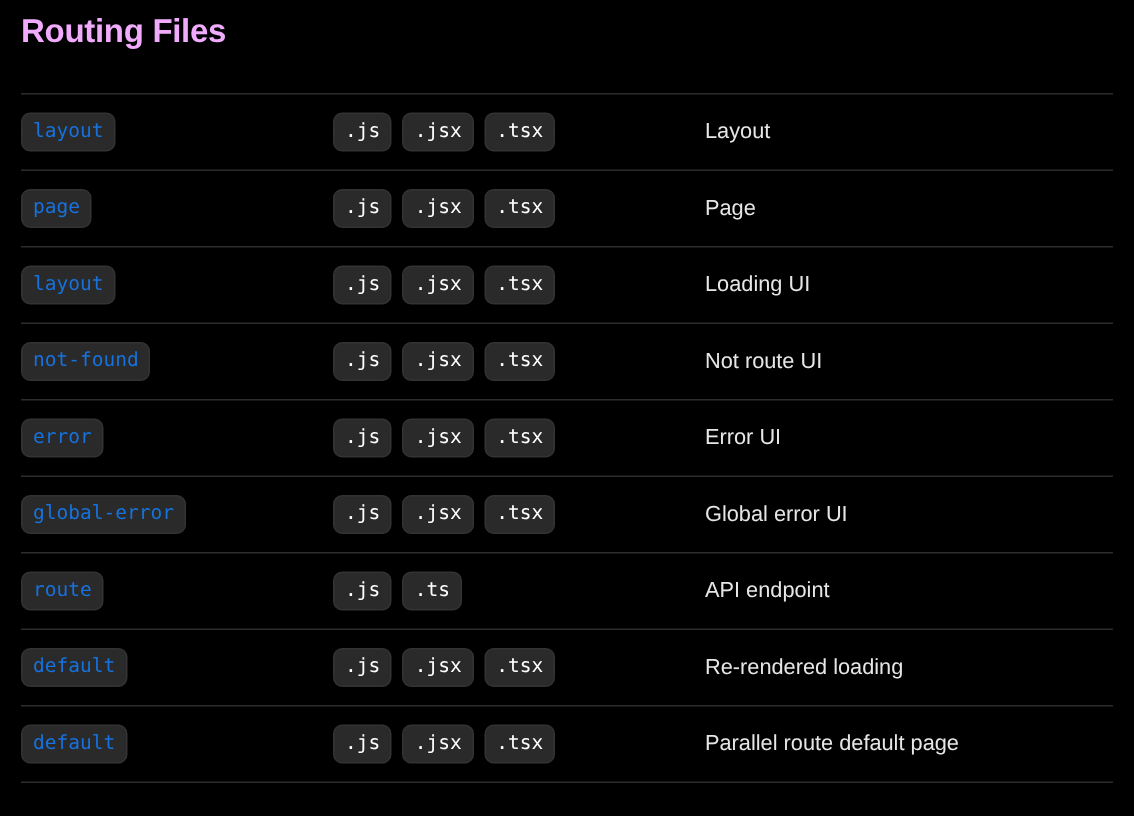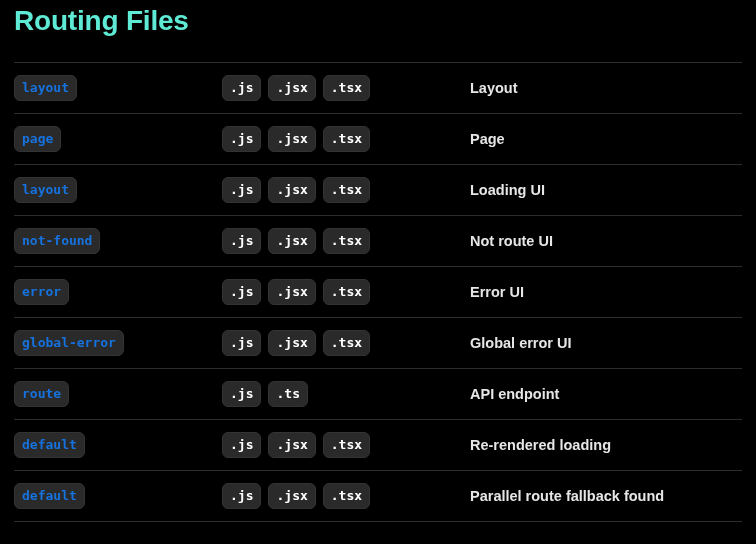--- a/index.html
+++ b/index.html
@@ -20,40 +20,39 @@
     width: 756px;
     height: 544px;
     position: relative;
     background: #000000;
     padding: 0 14px;
   }
 
   
   .page-title {
     font-family: "Liberation Sans", sans-serif;
-    font-size: 28px;
+    font-size: 22px;
     font-weight: bold;
-    color: #5eead4;
+    color: #f0abfc;
     letter-spacing: -0.2px;
     padding-top: 6px;
     line-height: 30px;
     white-space: nowrap;
   }
 
   
   .routing-table {
     width: 100%;
     margin-top: 26px;
     border-collapse: collapse;
     table-layout: fixed;
   }
 
   .routing-table tr {
     height: 51px;
-    font-weight: bold;
   }
 
   .routing-table td {
     border-top: 1px solid #2d2d2d;
     vertical-align: middle;
     padding: 0;
     height: 51px;
   }
 
   .routing-table tr:last-child td {
@@ -299,20 +298,20 @@
             <div class="cell-inner">
               <div class="ext-group">
                 <code class="chip chip-ext">.js</code>
                 <code class="chip chip-ext">.jsx</code>
                 <code class="chip chip-ext">.tsx</code>
               </div>
             </div>
           </td>
           <td>
             <div class="cell-inner">
-              <span class="desc-text">Parallel route fallback found</span>
+              <span class="desc-text">Parallel route default page</span>
             </div>
           </td>
         </tr>
       </tbody>
   </table>
 
 </div>
 
 </body></html>

